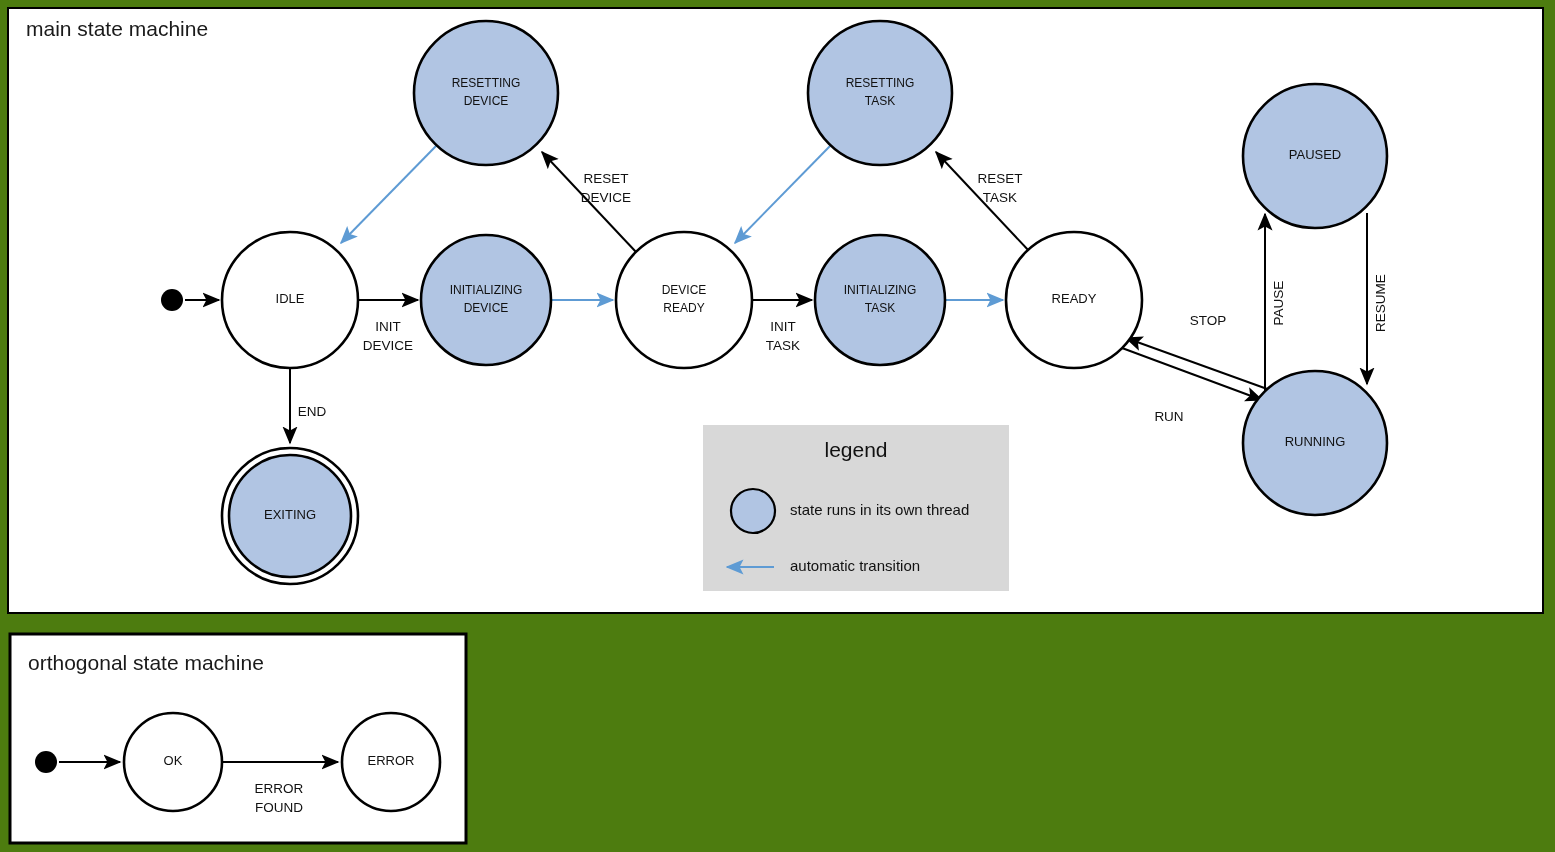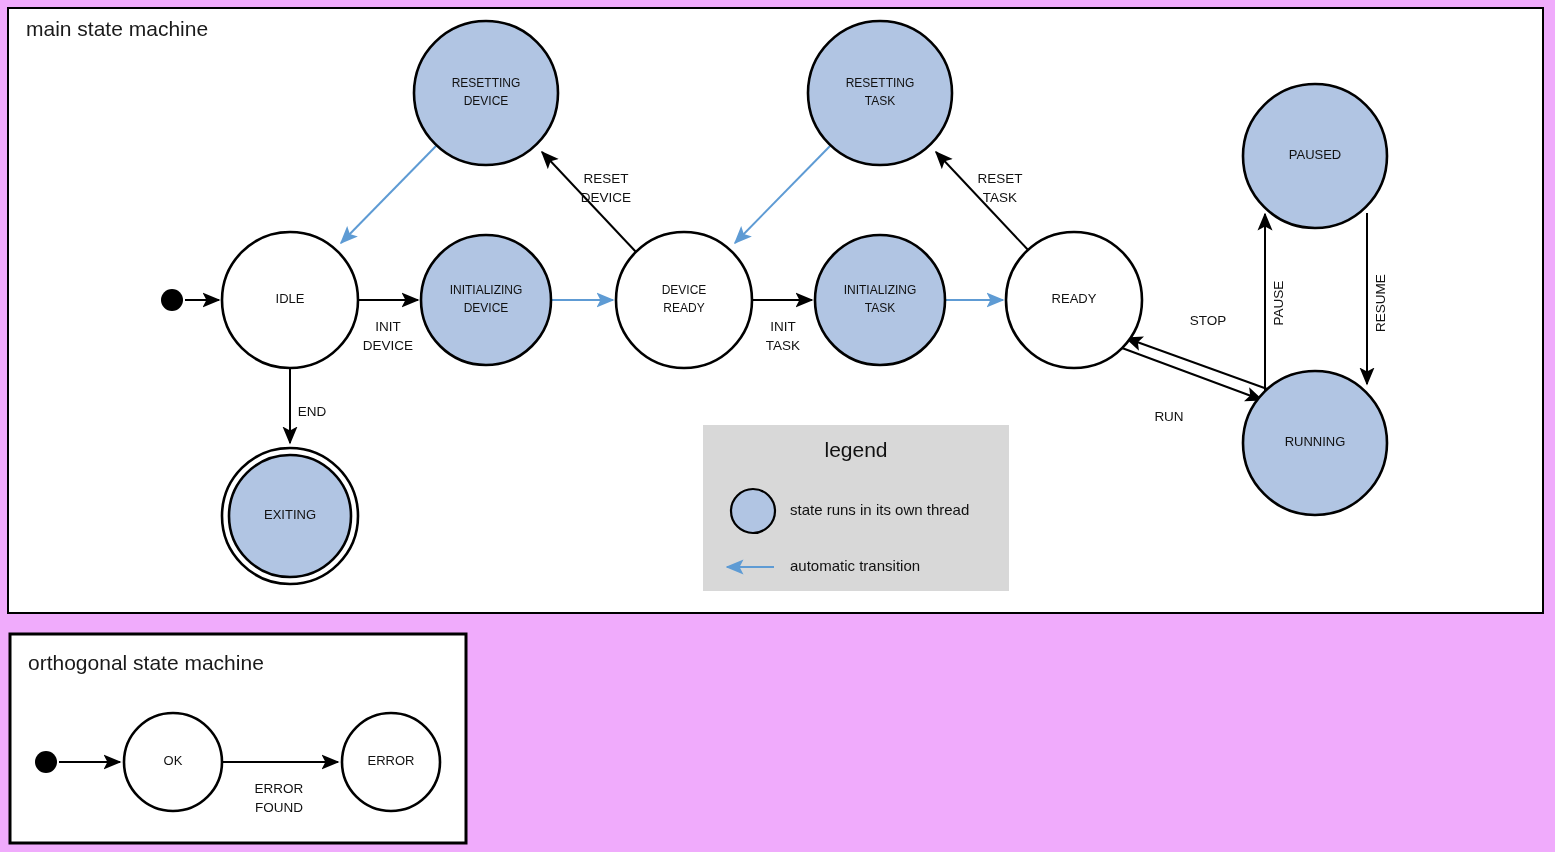--- a/index.html
+++ b/index.html
@@ -4,21 +4,21 @@
 <style>
   html, body {
     margin: 0;
     padding: 0;
     background: #ffffff;
   }
   #canvas {
     position: relative;
     width: 1555px;
     height: 852px;
-    background: #f0abfc;
+    background: #4d7c0f;
     font-family: "Liberation Sans", sans-serif;
     overflow: hidden;
   }
   svg#diagram {
     position: absolute;
     left: 0;
     top: 0;
     width: 1555px;
     height: 852px;
     display: block;

